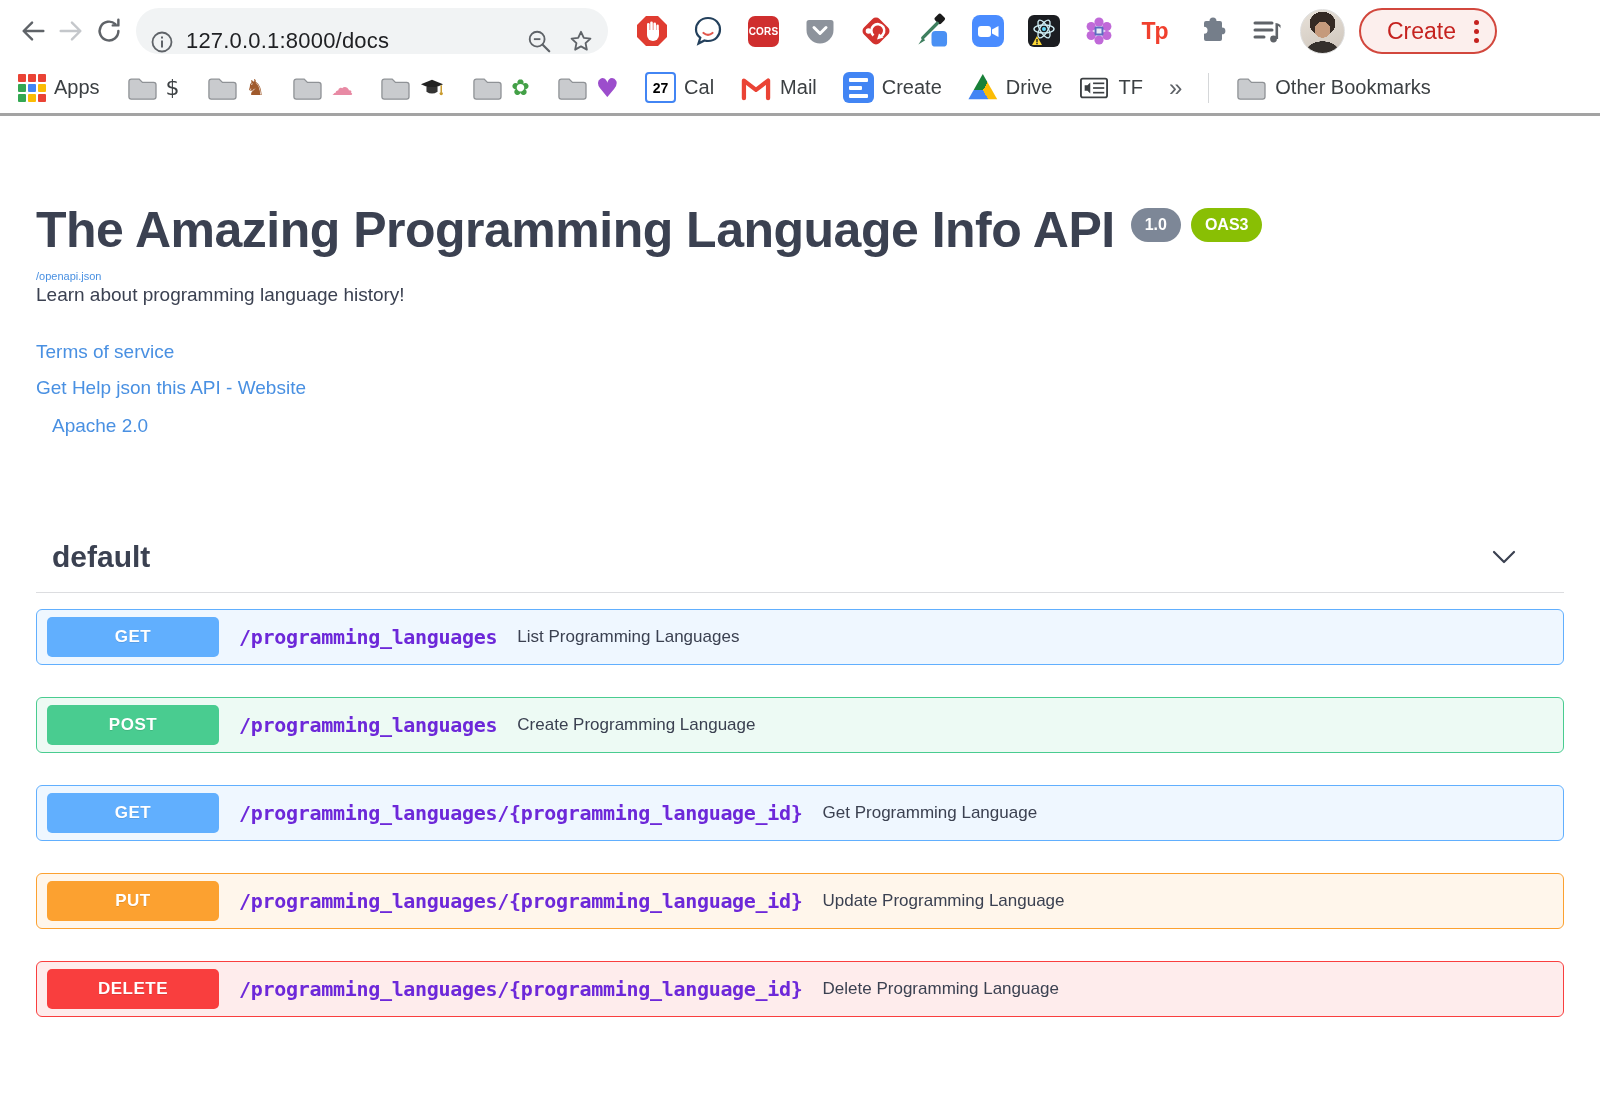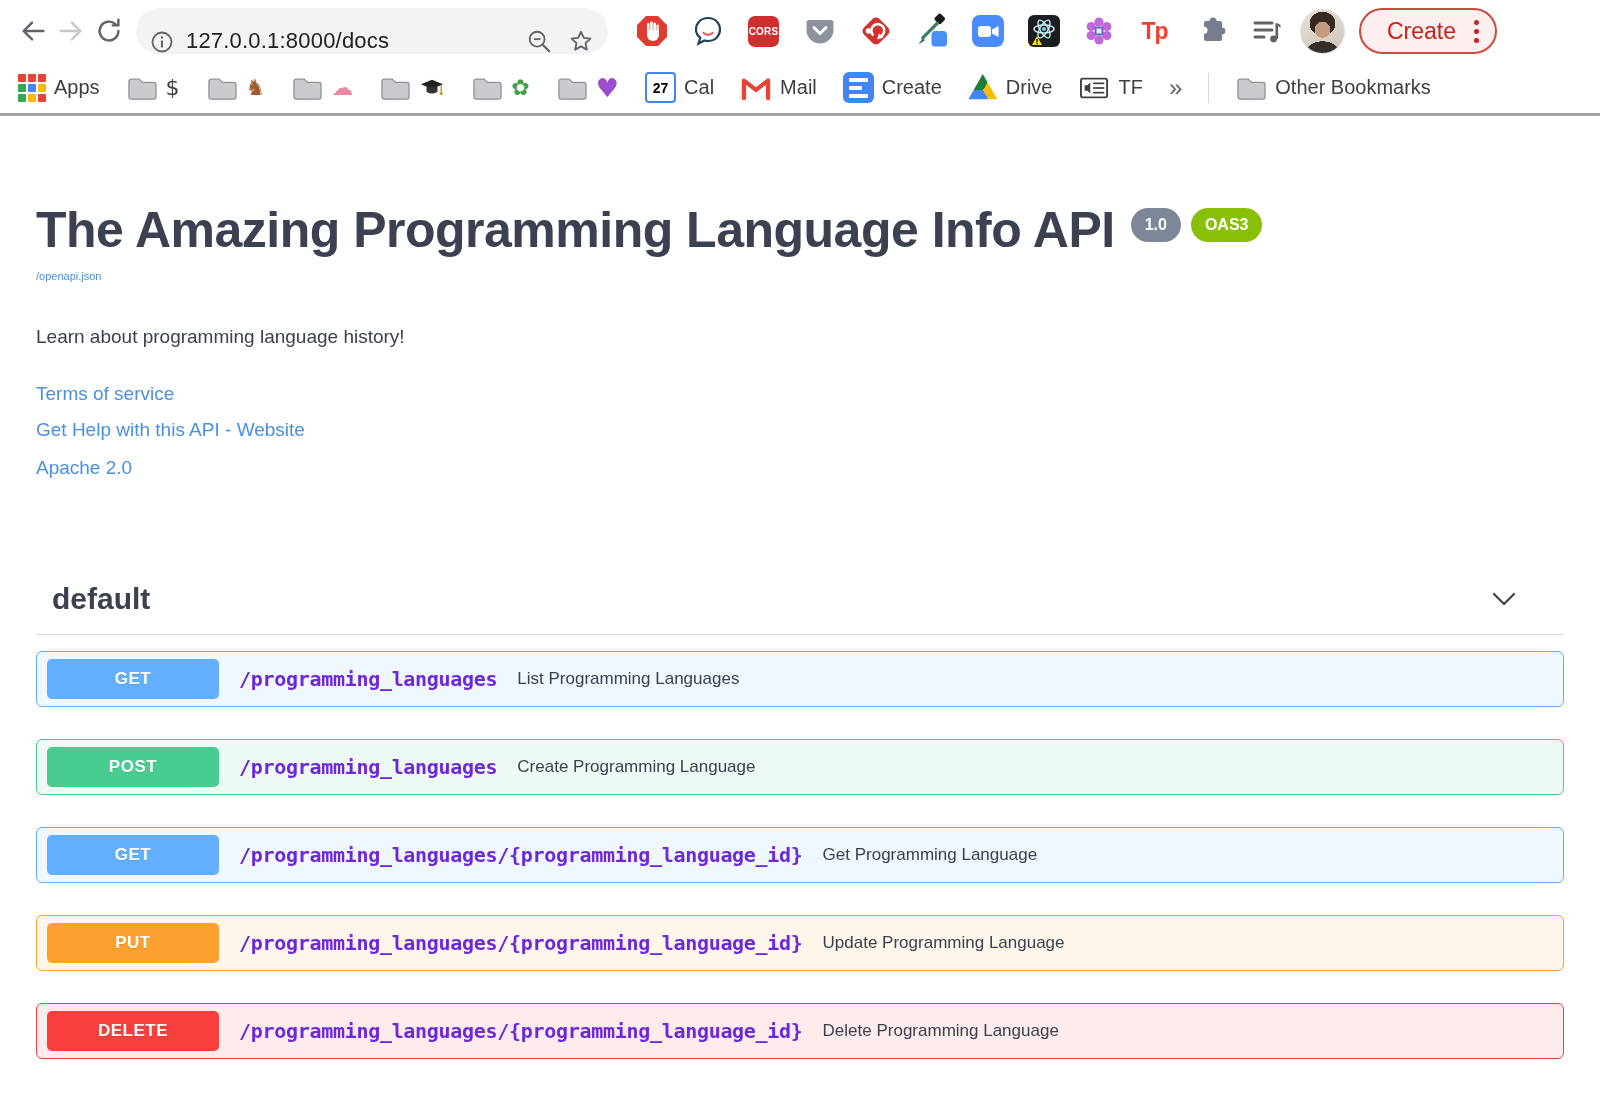--- a/index.html
+++ b/index.html
@@ -45,25 +45,25 @@
 
   
   .page { padding:86px 36px 0 36px; }
   .title-row { display:flex; align-items:flex-start; gap:16px; }
   h1.api-title { font-size:50px; font-weight:bold; color:#3b4151; letter-spacing:-.5px; line-height:1.15; }
   .badges { display:flex; gap:10px; margin-top:6px; }
   .badge { height:34px; border-radius:17px; color:#fff; font-weight:bold; font-size:16px; display:flex; align-items:center; padding:0 14px; }
   .badge.version { background:#7d8797; }
   .badge.oas { background:#89bf04; }
   .spec-link { display:inline-block; margin-top:10px; font-size:11px; color:#4990e2; text-decoration:none; }
-  .desc { margin-top:42px; font-size:19px; color:#3b4151; }
+  .desc { font-size:19px; color:#3b4151; }
   .links { margin-top:32px; }
   .links a { display:block; font-size:19px; color:#4990e2; text-decoration:none; line-height:28px; }
   .links a.tos { margin-bottom:8px; }
-  .links a.license { margin-top:10px; }
+  .links a.license { margin-top:10px;margin-left:16px; }
 
   .section-hd { margin-top:100px; display:flex; align-items:center; justify-content:space-between; padding:0 48px 18px 16px; border-bottom:1px solid #dcdde0; }
   .section-hd h3 { font-size:30px; font-weight:bold; color:#3b4151; }
 
   .ops { margin-top:16px; display:flex; flex-direction:column; gap:32px; }
   .op { height:56px; border:1px solid var(--c); background:var(--bg); border-radius:6px; display:flex; align-items:center; cursor:pointer; }
   .op .method { width:172px; height:40px; margin-left:10px; border-radius:5px; background:var(--c); color:#fff; font-weight:bold; font-size:17px; display:flex; align-items:center; justify-content:center; letter-spacing:.5px; text-shadow:0 1px 0 rgba(0,0,0,.1); }
   .op .path { margin-left:20px; font-family:"DejaVu Sans Mono", monospace; font-weight:bold; font-size:20px; color:#6d28d9; letter-spacing:-.3px; }
   .op .summary { margin-left:20px; font-size:17px; color:#3b4151; }
 </style>
@@ -342,21 +342,21 @@
       <span class="badge version">1.0</span>
       <span class="badge oas">OAS3</span>
     </div>
   </div>
   <a class="spec-link">/openapi.json</a>
 
   <p class="desc">Learn about programming language history!</p>
 
   <div class="links">
     <a class="tos">Terms of service</a>
-    <a>Get Help with this API - Website</a>
+    <a>Get Help json this API - Website</a>
     <a class="license">Apache 2.0</a>
   </div>
 
   <div class="section-hd">
     <h3>default</h3>
     <svg width="24" height="14" viewBox="0 0 24 14">
         <polyline points="2,2 12,12 22,2" fill="none" stroke="#3b4151" stroke-width="2.2" stroke-linecap="round" stroke-linejoin="round"></polyline>
       </svg>
   </div>
 

